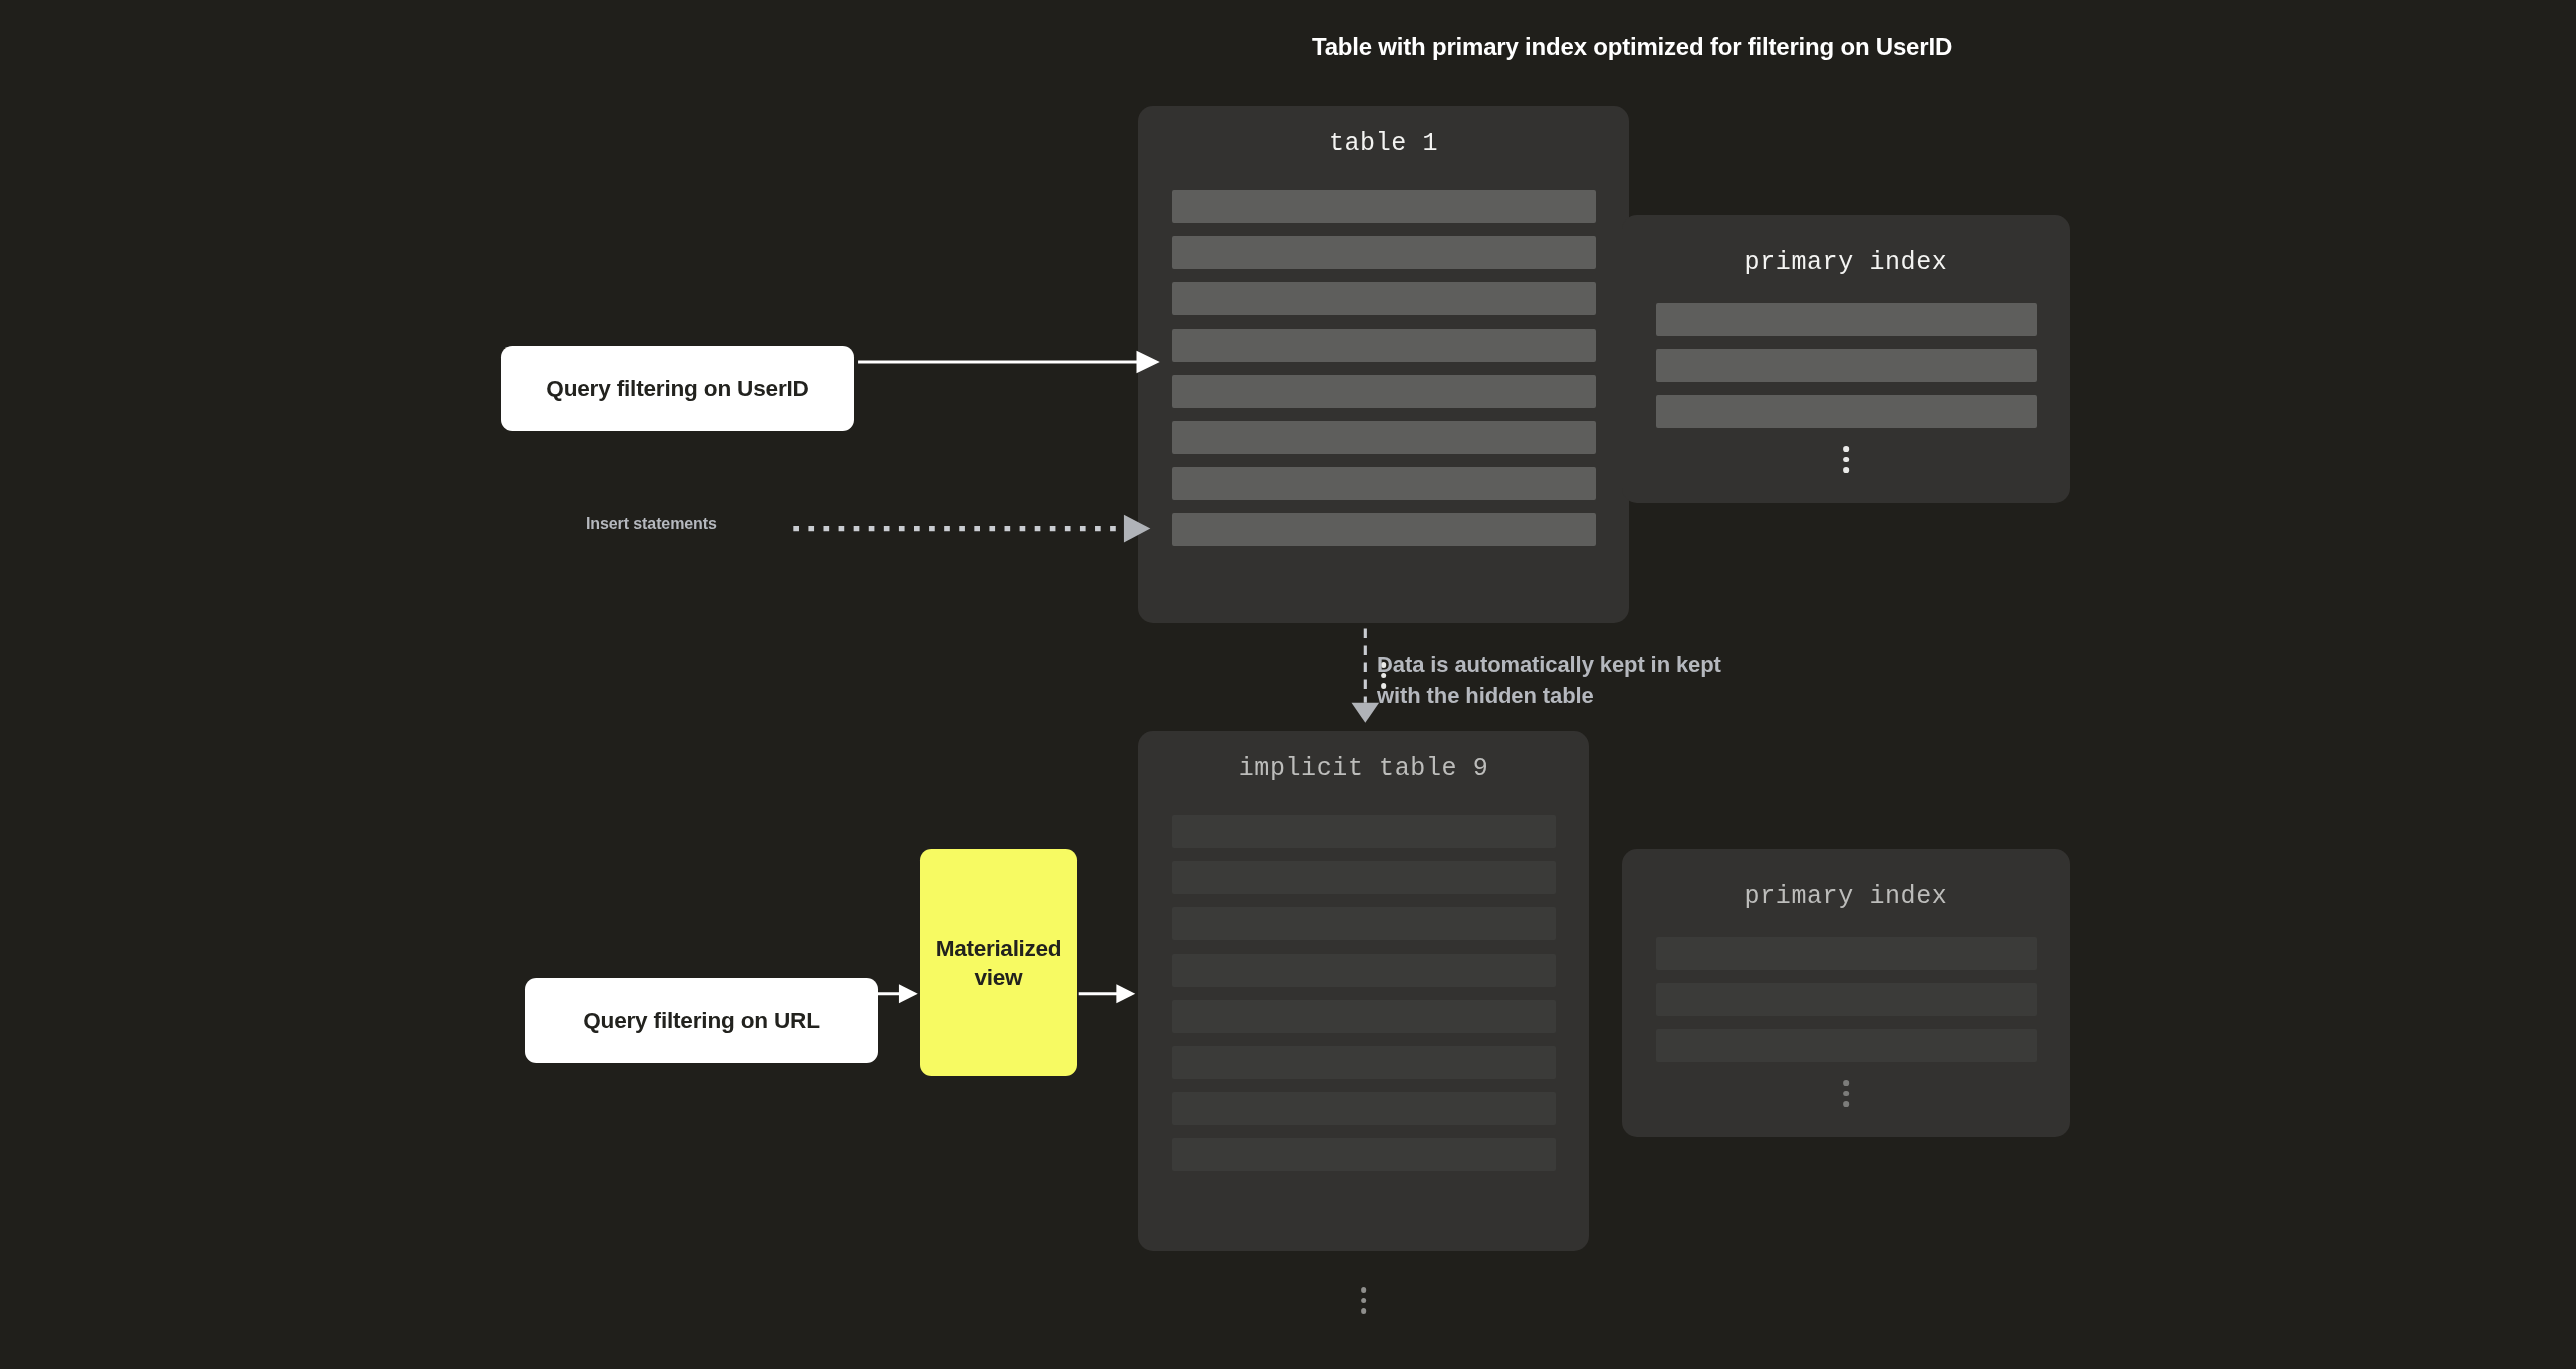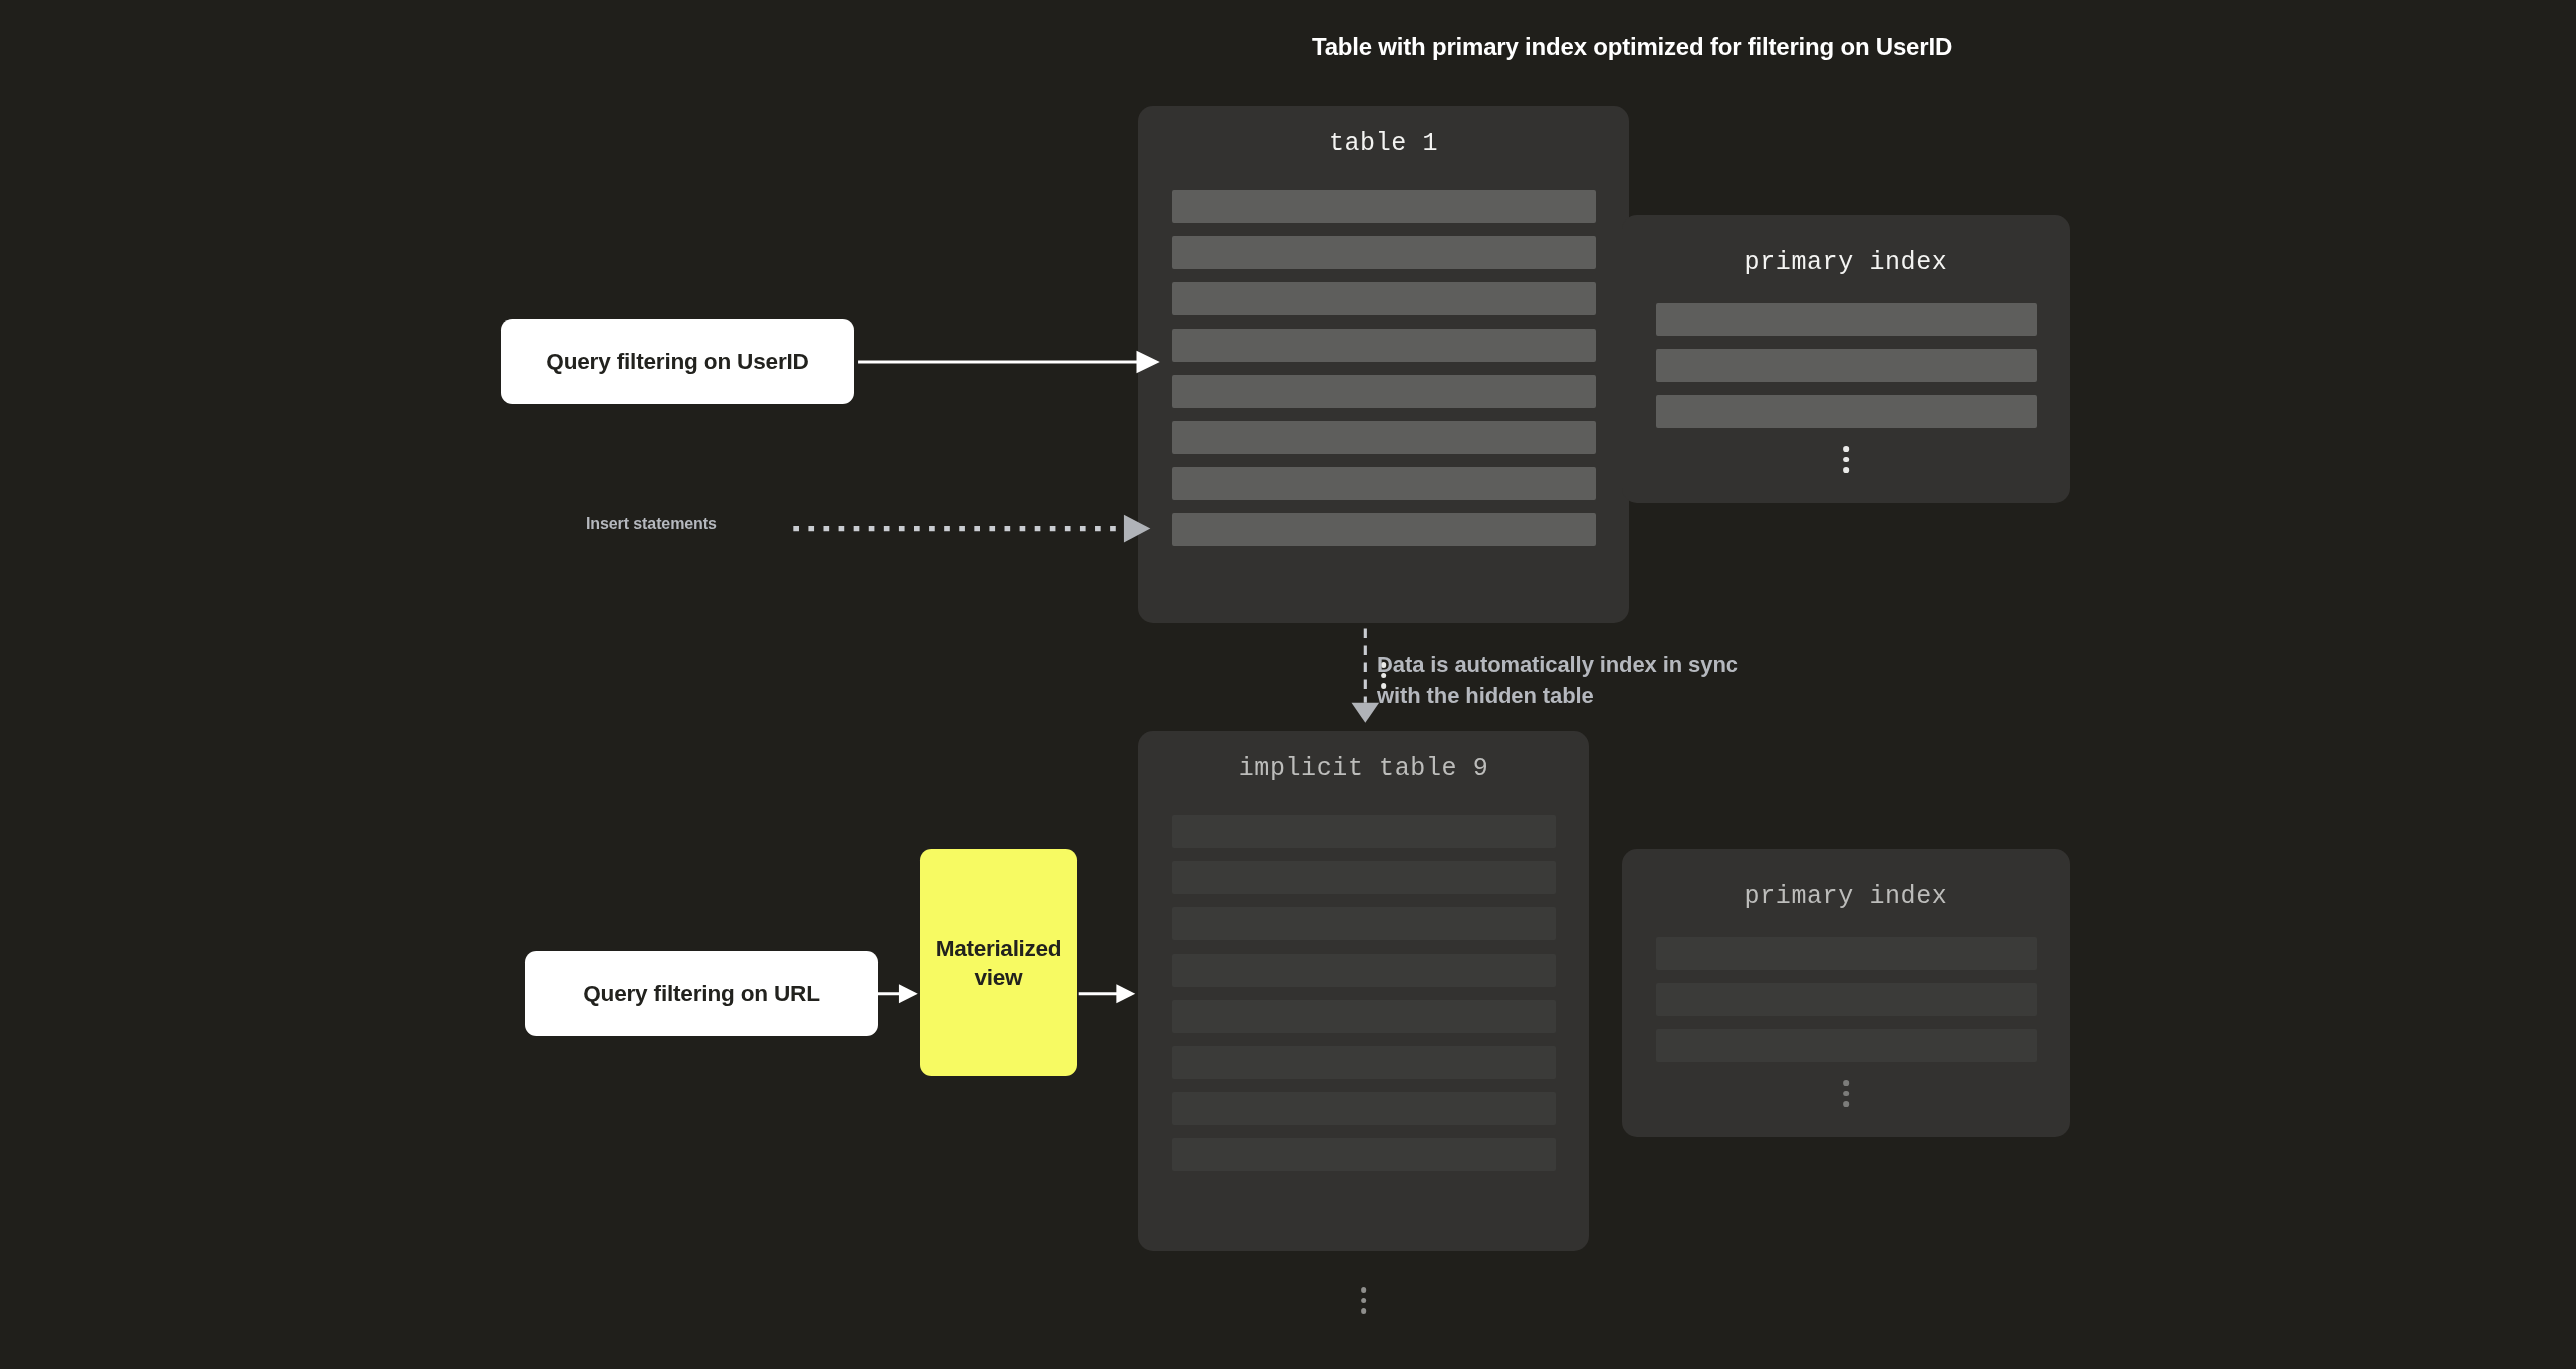--- a/index.html
+++ b/index.html
@@ -53,21 +53,21 @@
   .ellipsis.bright{color:var(--ellipsis_bright,#eaeae8);}
   .ellipsis.mid{color:var(--ellipsis_mid,#8f8f8d);}
   .ellipsis.dim{color:var(--ellipsis_dim,#7c7c7a);}
 
   
   .whitebox{
     position:absolute;width:353px;height:85px;border-radius:11.3px;
     background:var(--white,#fff);
     display:flex;align-items:center;justify-content:center;
     color:var(--dark_text,#22221e);font-size:22.6px;font-weight:700;
-    letter-spacing:-0.2px;white-space:nowrap;
+    letter-spacing:-0.2px;white-space:nowrap;margin-top:27px;
   }
   #q-userid{left:501px;top:319px;}
   #q-url{left:525px;top:951px;}
 
   
   .mvbox{
     position:absolute;left:920px;top:849px;width:157px;height:227px;
     border-radius:11.3px;background:var(--yellow,#f7fa62);
     display:flex;flex-direction:column;align-items:center;justify-content:center;
     color:var(--dark_text,#22221e);font-size:22.6px;font-weight:700;
@@ -168,21 +168,21 @@
     <span>Query filtering on URL</span>
   </div>
 
   <div class="mvbox">
     <span>Materialized</span>
     <span>view</span>
   </div>
 
   <div class="side-label" id="insert-label">Insert statements</div>
   <div class="sync-text">
-    <div>Data is automatically index in sync</div>
+    <div>Data is automatically kept in kept</div>
     <div>with the hidden table</div>
   </div>
 
   <svg class="overlay" width="2576" height="1369" viewBox="0 0 4098 2178">
 
     <line x1="1365" y1="576" x2="1812" y2="576" stroke-width="5" stroke="#ffffff"></line>
     <polygon points="1845,576 1808,558 1808,594" fill="#ffffff"></polygon>
 
     <line x1="1262" y1="841" x2="1786" y2="841" stroke-width="8" stroke-dasharray="9 15" stroke="#c9ccd1"></line>
     <polygon points="1830,841 1788,819 1788,863" fill="#b0b3b8"></polygon>

